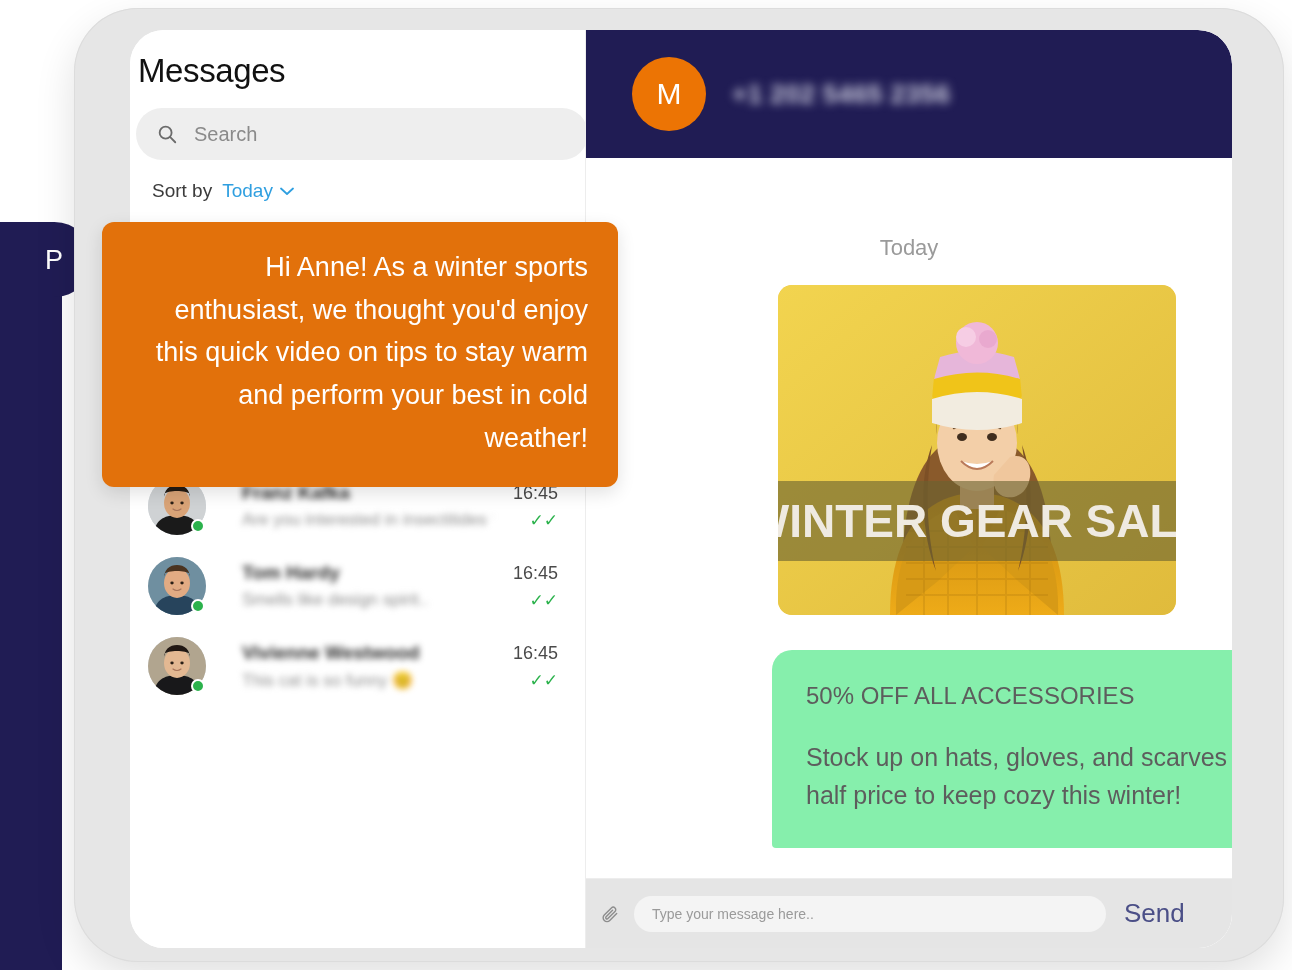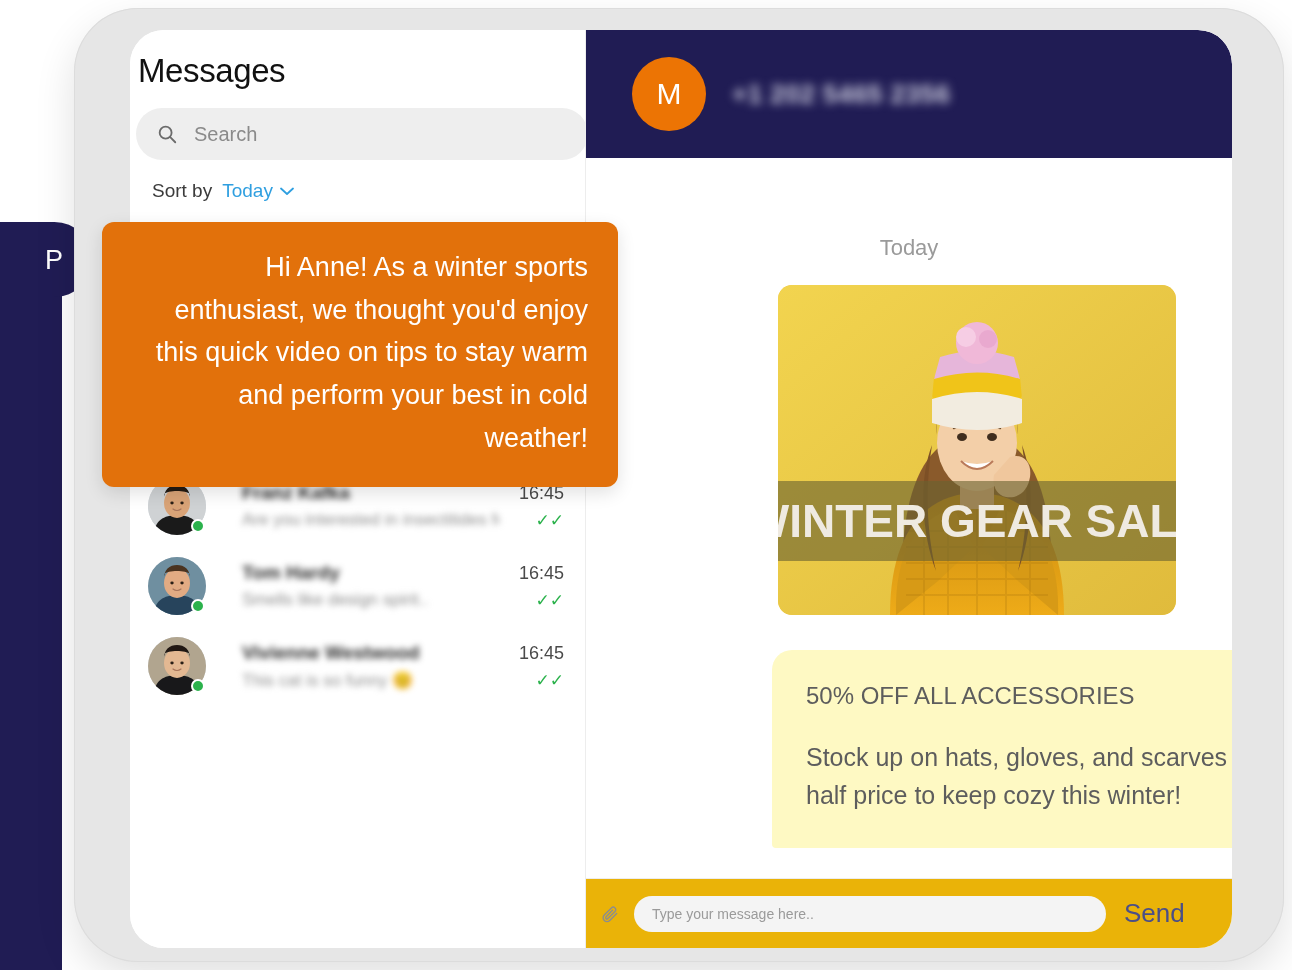--- a/index.html
+++ b/index.html
@@ -94,21 +94,21 @@
   }
   .sort-label { color: #3b3b3b; }
   .sort-value { color: #2f9fe0; }
   .sort-caret { color: #2f9fe0; font-size: 14px; margin-left: -3px; }
 
   
   .conv-list { position: absolute; left: 0; top: 196px; width: 456px; }
   .conv-item {
     position: relative;
     height: 80px;
-    padding: 0 22px 0 18px;
+    padding: 0 28px 0 18px;
     display: flex; align-items: center; gap: 20px;
   }
   .avatar-wrap { position: relative; width: 58px; height: 58px; flex: 0 0 58px; }
   .avatar {
     width: 58px; height: 58px; border-radius: 50%;
     overflow: hidden; background: #cfd6dc;
   }
   .avatar svg { display: block; width: 58px; height: 58px; }
   .online-dot {
     position: absolute; right: 1px; bottom: 2px;
@@ -165,34 +165,34 @@
     position: absolute; left: 192px; top: 255px;
     width: 398px; height: 330px;
     border-radius: 14px; overflow: hidden;
     background: #efc94c;
   }
   .media-card svg { display: block; width: 398px; height: 330px; }
 
   .msg-bubble {
     position: absolute; left: 186px; top: 620px;
     width: 518px;
-    background: #fef9c3;
+    background: #86efac;
     border-radius: 20px;
     border-bottom-left-radius: 4px;
     padding: 32px 34px 34px 34px;
   }
   .msg-line-1 { font-size: 24px; color: #5d5d5d; }
   .msg-line-2 { font-size: 25px; color: #5d5d5d; margin-top: 28px; line-height: 1.52; }
 
   .composer {
     position: absolute; left: 0; bottom: 0;
     width: 646px; height: 70px;
     border-top: 1px solid #ededed;
     display: flex; align-items: center;
-    background: #eab308;
+    background: #e5e5e5;
   }
   .clip-icon { margin-left: 14px; display: flex; align-items: center; }
   .composer-input {
     margin-left: 14px; width: 472px; height: 36px;
     background: #f4f4f4; border: none; outline: none;
     border-radius: 18px; padding: 0 18px;
     font-family: "Liberation Sans", sans-serif;
     font-size: 14px; color: #555;
   }
   .composer-input::placeholder { color: #9a9a9a; }

